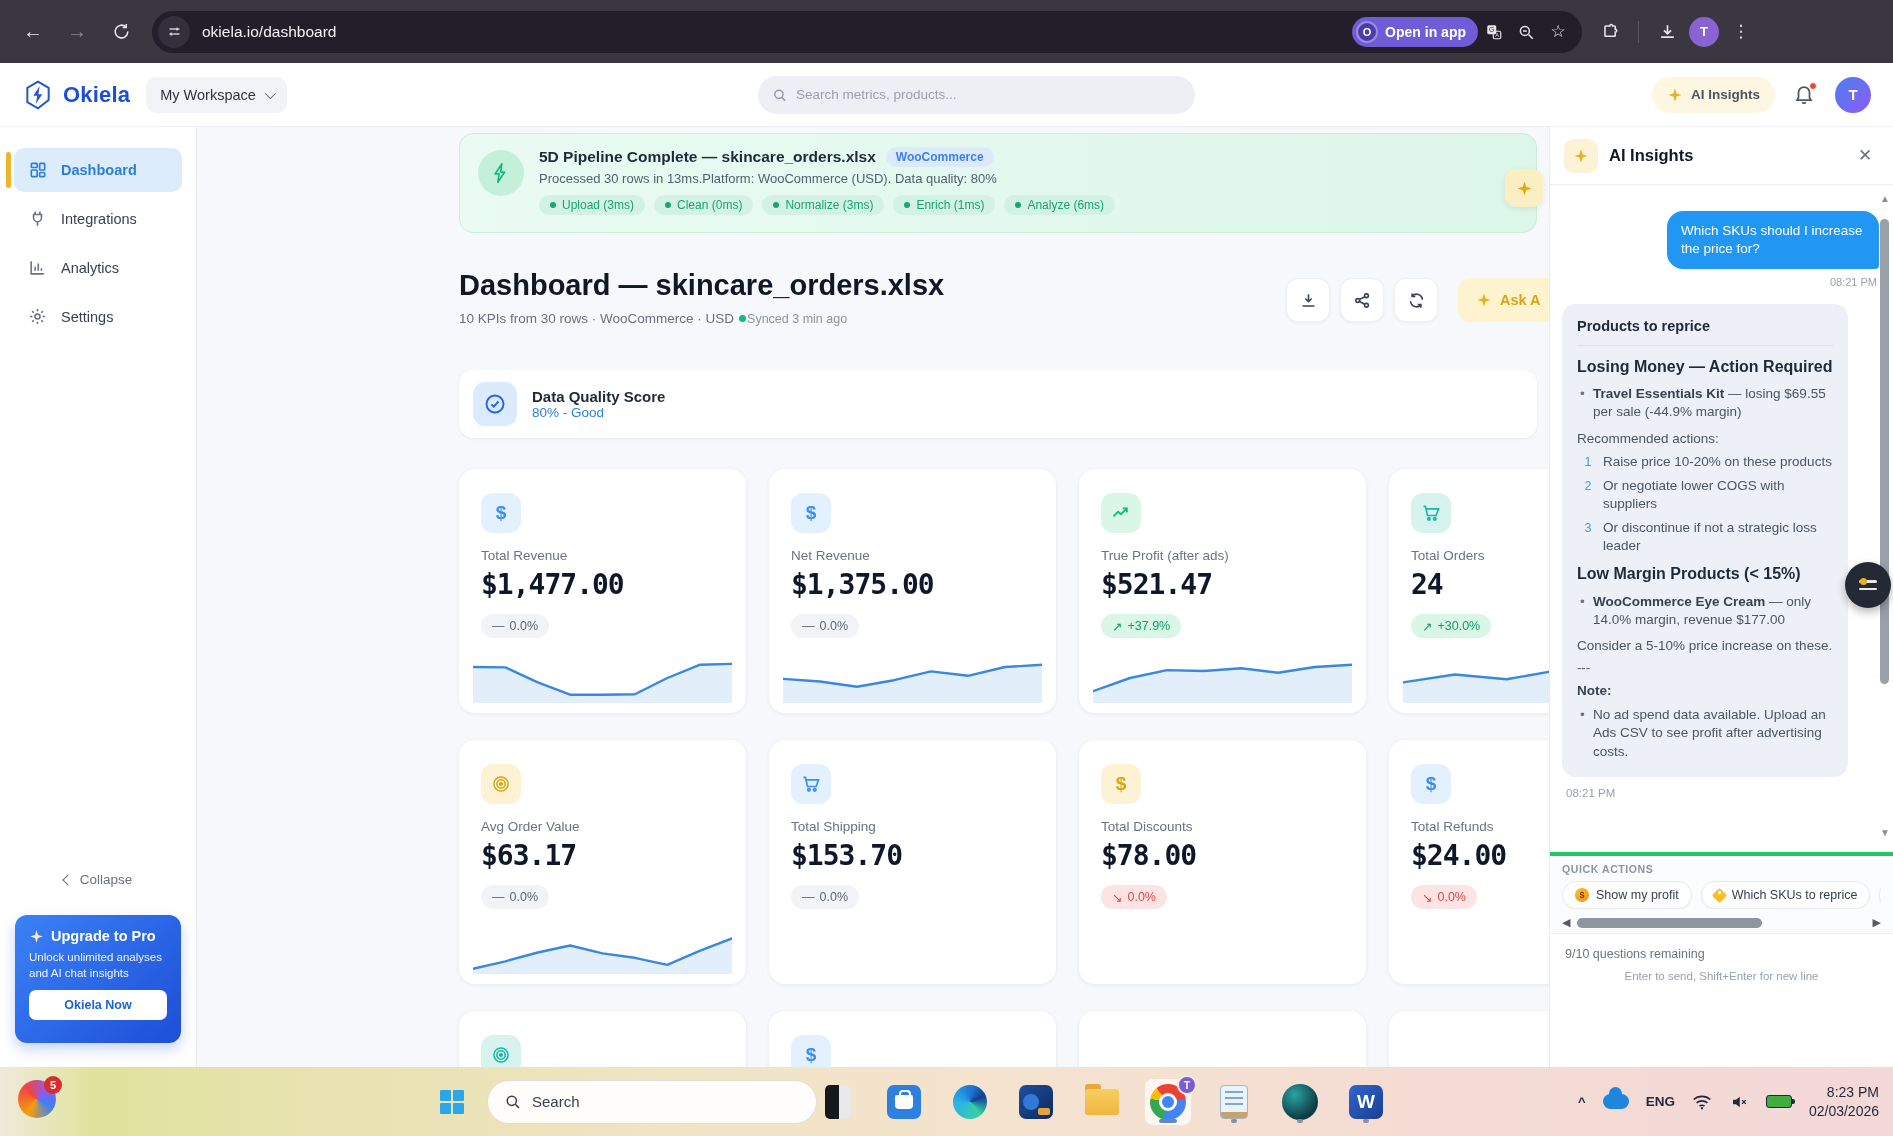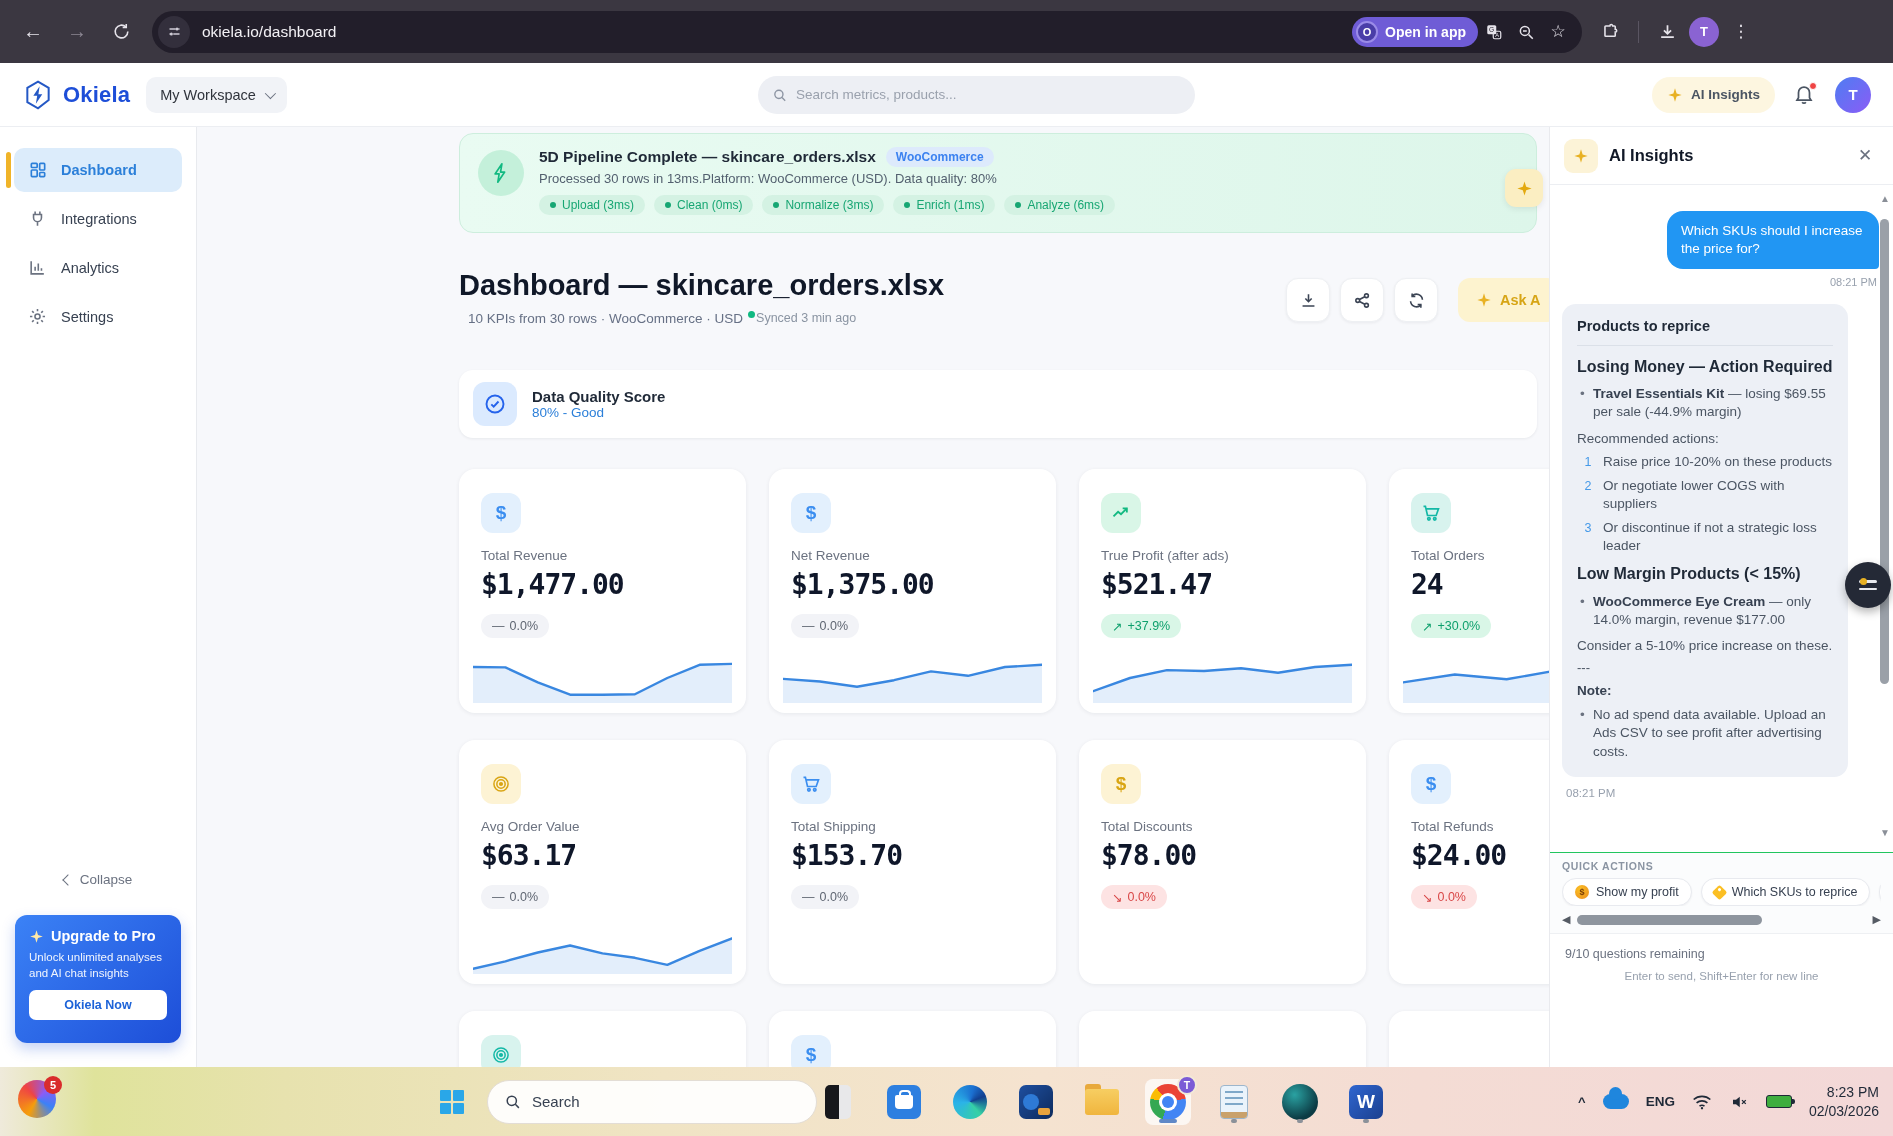--- a/index.html
+++ b/index.html
@@ -59,21 +59,21 @@
   .banner-title-row { display:flex; align-items:center; gap:10px; }
   .banner-title { font-size:15.5px; font-weight:800; color:#1f2937; }
   .badge-woo { background:#ddeafc; color:#3c82f0; font-size:12px; font-weight:bold; border-radius:11px; padding:3px 10px; }
   .banner-sub { font-size:13px; color:#53606f; margin-top:4px; }
   .stage-row { display:flex; gap:9px; margin-top:9px; }
   .stage-pill { background:#d4f2e3; color:#17a673; font-size:12px; border-radius:12px; padding:3px 11px; display:flex; align-items:center; gap:6px; }
   .stage-pill::before { content:""; width:6px; height:6px; border-radius:50%; background:#17a673; }
   .ask-mini { position:absolute; left:1266px; top:42px; width:38px; height:38px; border-radius:11px; background:#fbeec2; display:flex; align-items:center; justify-content:center; box-shadow:0 2px 6px rgba(0,0,0,.08); }
 
   .page-title { margin-top:36px; font-size:29px; font-weight:800; color:#101828; }
-  .page-meta { margin-top:9px; font-size:13.5px; color:#667085; display:flex; align-items:flex-start; gap:1px;margin-left:9px; }
+  .page-meta { margin-top:9px; font-size:13.5px; color:#667085; display:flex; align-items:center; gap:1px; }
   .sync-dot { width:7px; height:7px; border-radius:50%; background:#10b981; margin-left:4px; }
   .sync-text { font-size:12.5px; color:#8a94a2; }
 
   .toolbar { position:absolute; left:1047px; top:151px; display:flex; gap:10px; }
   .tool-btn { width:44px; height:44px; border-radius:12px; background:#fff; border:1px solid #eef0f3; box-shadow:0 1px 3px rgba(16,24,40,.06); display:flex; align-items:center; justify-content:center; color:#3b4454; }
   .ask-ai-btn { height:44px; border-radius:12px; background:#fdf3cf; display:flex; align-items:center; gap:8px; padding:0 18px; color:#d7a516; font-weight:800; font-size:14.5px; margin-left:10px; white-space:nowrap; }
 
   .dq-card { margin-top:44px; width:1078px; height:68px; border-radius:14px; background:#fff; box-shadow:0 1px 3px rgba(16,24,40,.07); display:flex; align-items:center; gap:15px; padding:0 14px; }
   .dq-ic { width:44px; height:44px; border-radius:12px; background:#dbeafe; display:flex; align-items:center; justify-content:center; }
   .dq-title { font-size:15px; font-weight:800; color:#1f2937; }
@@ -119,21 +119,21 @@
   .action { display:flex; gap:10px; font-size:13.5px; line-height:1.3; margin-bottom:7px; padding-left:6px; }
   .action::before { counter-increment:act; content:counter(act); color:#4599e8; font-size:12.5px; flex:none; width:10px; text-align:center; padding-top:1px; }
   .ac-note-sep { font-size:13px; margin:6px 0 8px; }
   .ac-note-label { font-size:13.5px; font-weight:bold; color:#374151; margin-bottom:8px; }
   .ai-time { font-size:11.5px; color:#98a1ae; margin-top:10px; margin-left:4px; }
   .chat-scroll { position:absolute; top:66px; right:1px; width:14px; height:650px; }
   .cs-arrow { color:#8a8f98; font-size:10px; text-align:center; line-height:12px; }
   .cs-thumb { position:absolute; top:26px; left:2px; width:9px; height:465px; border-radius:5px; background:#9aa0a8; }
   .cs-down { position:absolute; bottom:4px; left:0; width:14px; }
 
-  .qa-section { position:absolute; top:725px; left:0; right:0; height:81px; background:#fbfcfd; border-top:1px solid #22c55e; padding:7px 12px 0; }
+  .qa-section { position:absolute; top:725px; left:0; right:0; height:81px; background:#fbfcfd; border-top:4px solid #22c55e; padding:7px 12px 0; }
   .qa-label { font-size:10.5px; font-weight:bold; letter-spacing:.6px; color:#8a94a2; }
   .qa-row { display:flex; gap:9px; margin-top:6px; overflow:hidden; white-space:nowrap; }
   .qa-pill { flex:none; height:28px; background:#fff; border:1px solid #e8eaef; border-radius:15px; box-shadow:0 1px 2px rgba(16,24,40,.05); display:flex; align-items:center; gap:7px; padding:0 12px; font-size:12.5px; color:#374151; }
   .qa-money { width:14px; height:14px; border-radius:50%; background:radial-gradient(circle at 35% 30%,#fbbf24,#ea8c1e); color:#7c3e06; font-size:9px; font-weight:bold; display:flex; align-items:center; justify-content:center; }
   .qa-tag { width:11px; height:11px; background:#fbbf24; border-radius:2px; transform:rotate(45deg); position:relative; }
   .qa-tag::after { content:""; position:absolute; left:2px; top:2px; width:3px; height:3px; border-radius:50%; background:#fff; }
   .qa-scroll { display:flex; align-items:center; gap:7px; margin-top:7px; }
   .qa-scroll .arr { color:#555b64; font-size:11px; }
   .qa-track { flex:1; height:10px; position:relative; }
   .qa-thumb { position:absolute; left:0; top:0; height:10px; width:64%; border-radius:5px; background:#8e959e; }

